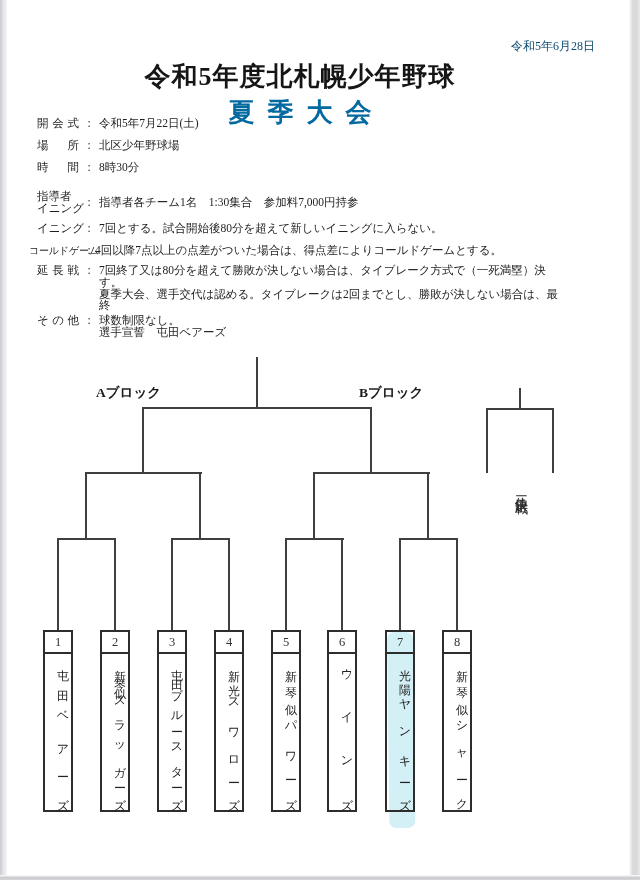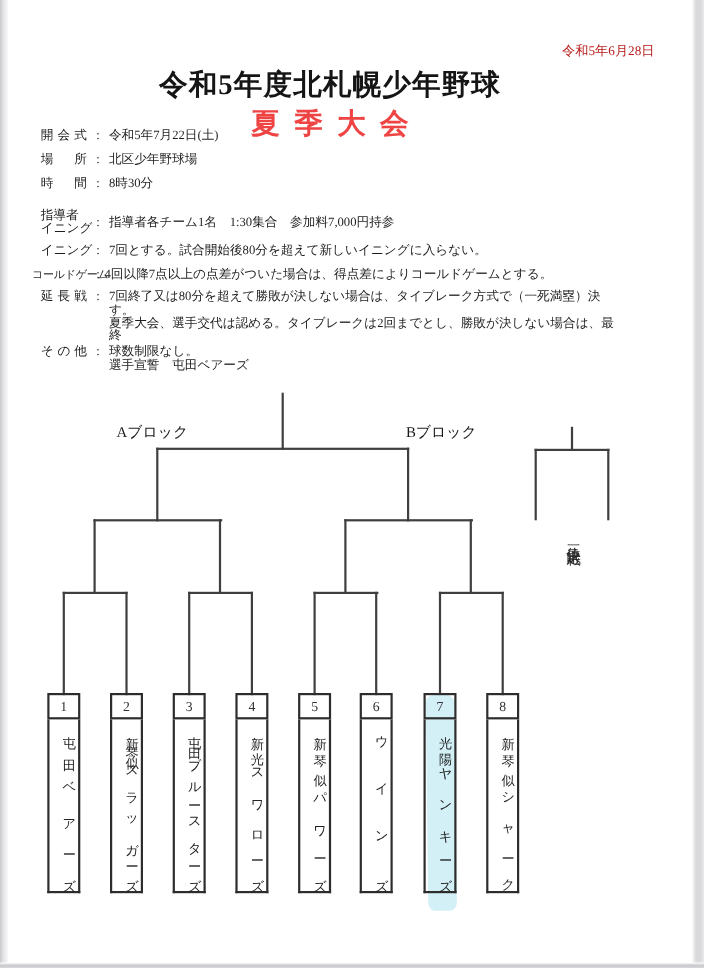--- a/index.html
+++ b/index.html
@@ -6,44 +6,44 @@
   body{width:640px;height:880px;position:relative;overflow:hidden;
        font-family:"Liberation Serif","DejaVu Serif",serif;color:#1c1c1c;}
   
   .edge-left{position:absolute;left:0;top:0;width:7px;height:880px;
     background:linear-gradient(to right,#c9c9cd 0%,#e4e4e7 45%,#f4f4f6 100%);}
   .edge-right{position:absolute;left:629px;top:0;width:11px;height:880px;
     background:linear-gradient(to right,#fdfdfd 0%,#d9d9dc 35%,#d9d9dc 70%,#e9e9ec 100%);}
   .edge-bottom{position:absolute;left:0;bottom:0;width:640px;height:5px;
     background:linear-gradient(to bottom,#ffffff 0%,#c9c9ce 55%,#d8d8db 100%);}
   
-  .date{position:absolute;top:38px;right:45px;font-size:12px;color:#b91c1c;}
+  .date{position:absolute;top:38px;right:45px;font-size:12px;color:#0c4a6e;}
   .title1{position:absolute;top:59px;left:0;width:600px;text-align:center;
     font-size:26px;font-weight:700;letter-spacing:1px;color:#151515;}
   .title2{position:absolute;top:95px;left:0;width:600px;text-align:center;
     font-size:26px;font-weight:700;letter-spacing:13px;padding-left:13px;
-    box-sizing:border-box;color:#ef4444;}
+    box-sizing:border-box;color:#0369a1;}
   
   .irow{position:absolute;left:37px;font-size:11.5px;line-height:11.8px;
     white-space:nowrap;color:#1e1e1e;}
   .ilabel{display:inline-block;width:42px;text-align:justify;
     text-align-last:justify;vertical-align:top;}
   .ilabel.small{font-size:10px;width:58px;margin-left:-8px;letter-spacing:-0.2px;
     text-align:left;text-align-last:auto;}
   .ilabel2{display:inline-block;width:42px;vertical-align:middle;
     line-height:11.8px;text-align:left;}
   .icolon{display:inline-block;width:20px;text-align:center;vertical-align:top;}
   .icolon.mid{vertical-align:middle;}
   .icolon.small-adj{width:12px;margin-left:-4px;}
   .ival{display:inline-block;vertical-align:top;}
   .ival.mid{vertical-align:middle;}
   .ival.multi{width:470px;white-space:normal;}
   
   .bline{position:absolute;background:#3f3f3f;}
-  .block-label{position:absolute;top:384px;font-size:13.5px;font-weight:400;color:#1a1a1a;margin-left:10px;}
+  .block-label{position:absolute;top:384px;font-size:13.5px;font-weight:700;color:#1a1a1a;}
   .third-label{position:absolute;left:512px;top:485px;height:80px;
     writing-mode:vertical-rl;text-orientation:mixed;font-size:13px;
     letter-spacing:1.5px;color:#2a2a2a;}
   
   .team{position:absolute;top:630px;width:30px;box-sizing:border-box;}
   .tnum{box-sizing:border-box;width:30px;height:24px;border:2px solid #2d2d2d;
     text-align:center;line-height:20px;font-size:12.5px;color:#333;background:transparent;}
   .tname{box-sizing:border-box;width:30px;height:158px;border:2px solid #2d2d2d;
     border-top:none;padding:6px 0;writing-mode:vertical-rl;text-orientation:mixed;
     text-align:justify;text-align-last:justify;text-justify:inter-character;

